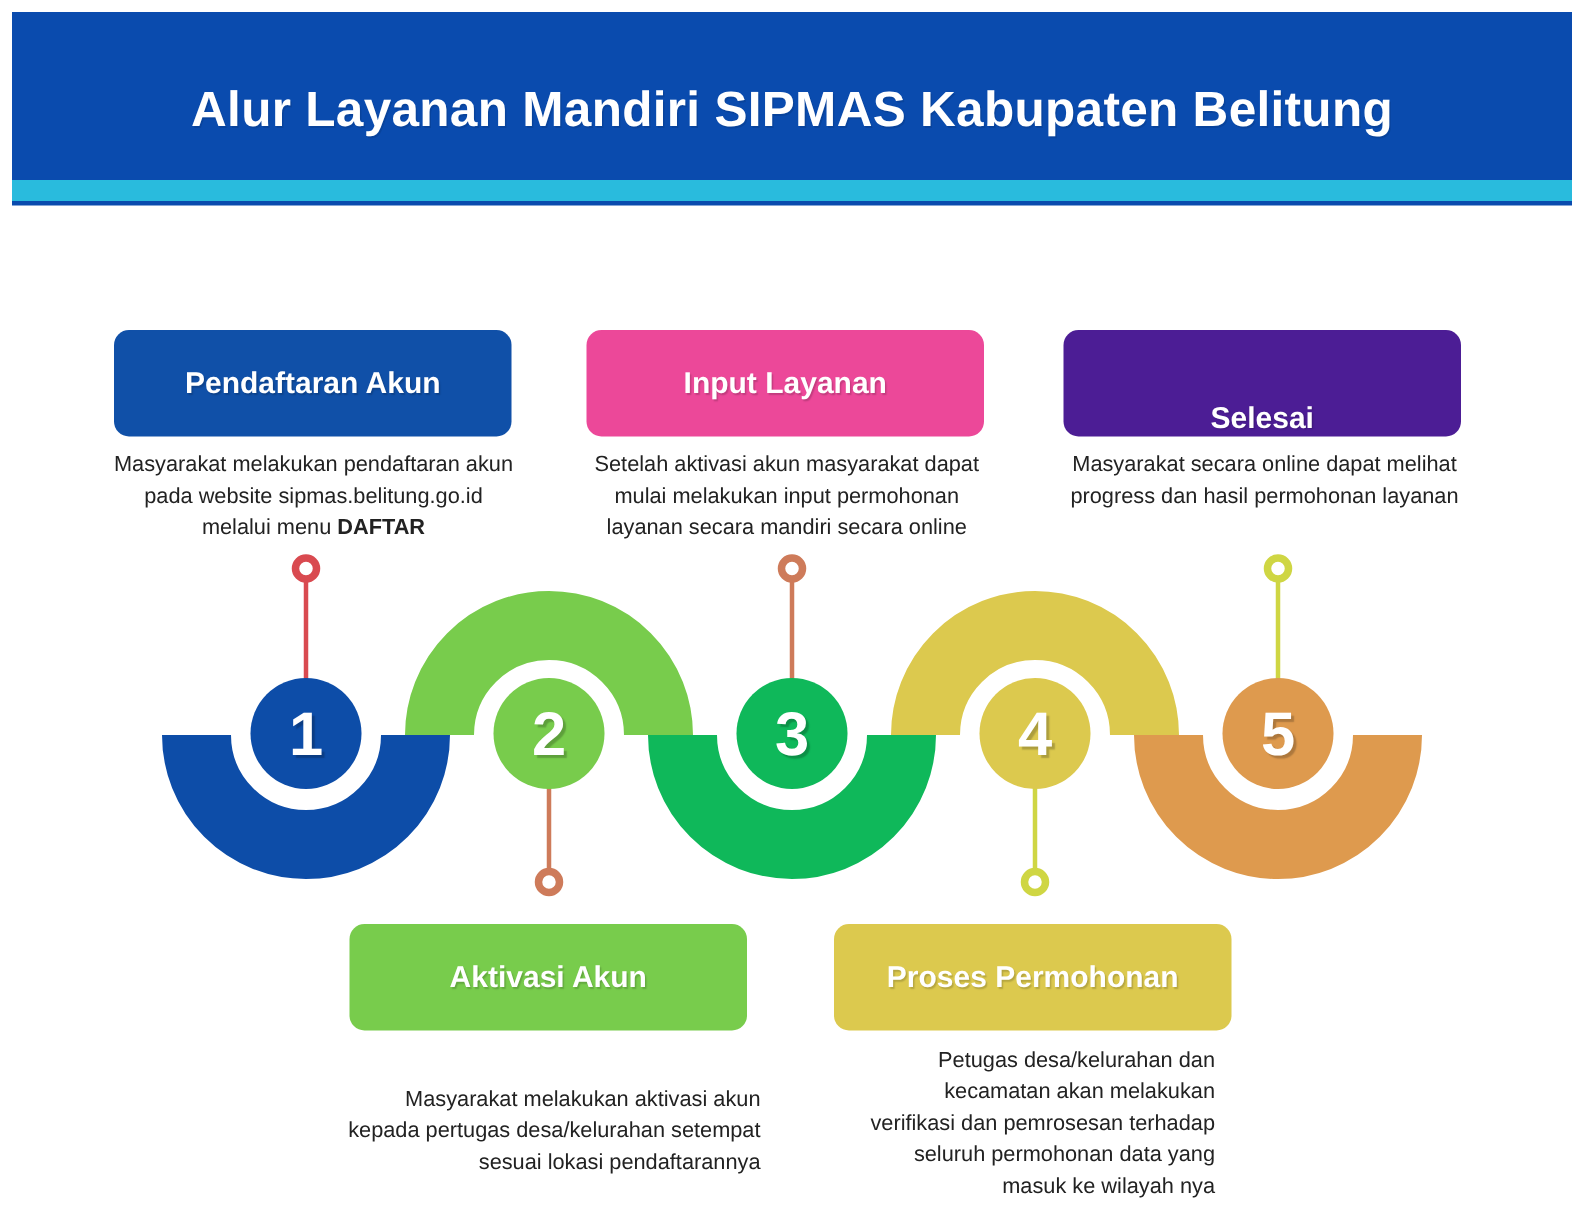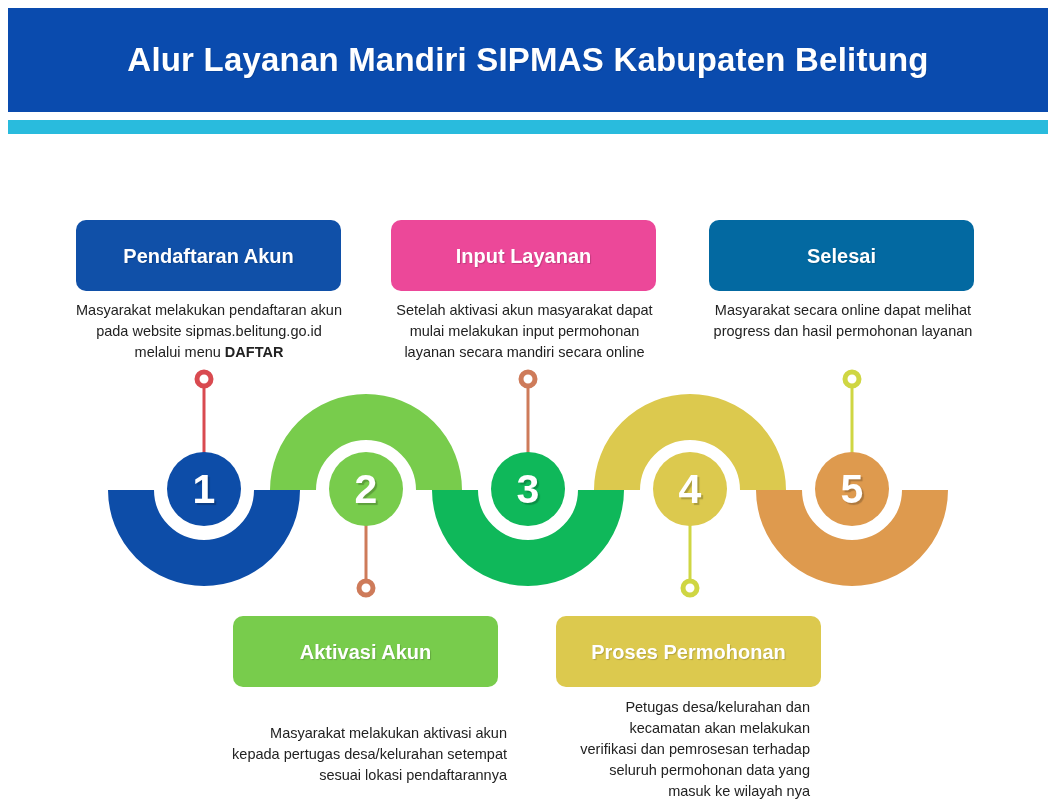--- a/index.html
+++ b/index.html
@@ -6,21 +6,21 @@
   html, body { width:1056px; height:810px; }
   body {
     background:#ffffff;
     font-family:"Liberation Sans", sans-serif;
     position:relative;
     overflow:hidden;
   }
 
   
   .header-bar {
-    position:absolute; left:8px; top:8px; width:1040px; height:104px;
+    position:absolute; left:8px; top:8px; width:1040px; height:129px;
     background:#0A4BAE;
     display:flex; align-items:center; justify-content:center;
   }
   .header-title {
     color:#ffffff;
     font-size:33px;
     font-weight:bold;
     letter-spacing:0.2px;
     text-align:center;
     white-space:nowrap;
@@ -132,21 +132,21 @@
   <span>Masyarakat melakukan pendaftaran akun pada website sipmas.belitung.go.id melalui menu </span><b>DAFTAR</b>
 </div>
 
 <div class="pill" style="left:391px; top:220px; width:265px; height:71px; background:#ec4899;">
   <span>Input Layanan</span>
 </div>
 <div class="desc" style="left:392px; top:300px; width:265px;">
   <span>Setelah aktivasi akun masyarakat dapat mulai melakukan input permohonan layanan secara mandiri secara online</span>
 </div>
 
-<div class="pill" style="left:709px; top:220px; width:265px; height:71px; background:#0369a1;">
+<div class="pill" style="left:709px; top:220px; width:265px; height:71px; background:#4c1d95;align-items:flex-end;">
   <span>Selesai</span>
 </div>
 <div class="desc" style="left:712px; top:300px; width:262px;">
   <span>Masyarakat secara online dapat melihat progress dan hasil permohonan layanan</span>
 </div>
 
 <div class="pill" style="left:233px; top:616px; width:265px; height:71px; background:#78CC4C;">
   <span>Aktivasi Akun</span>
 </div>
 <div class="desc" style="left:225px; top:723px; width:282px;text-align:right;">

